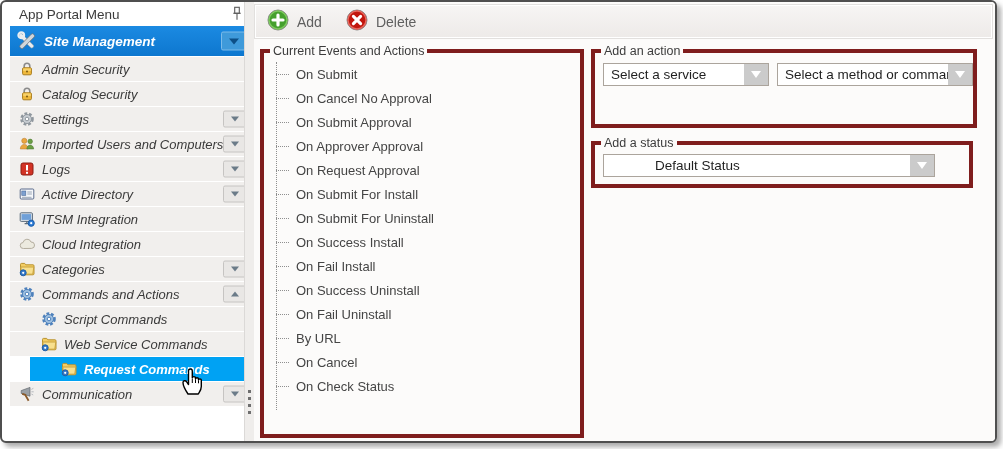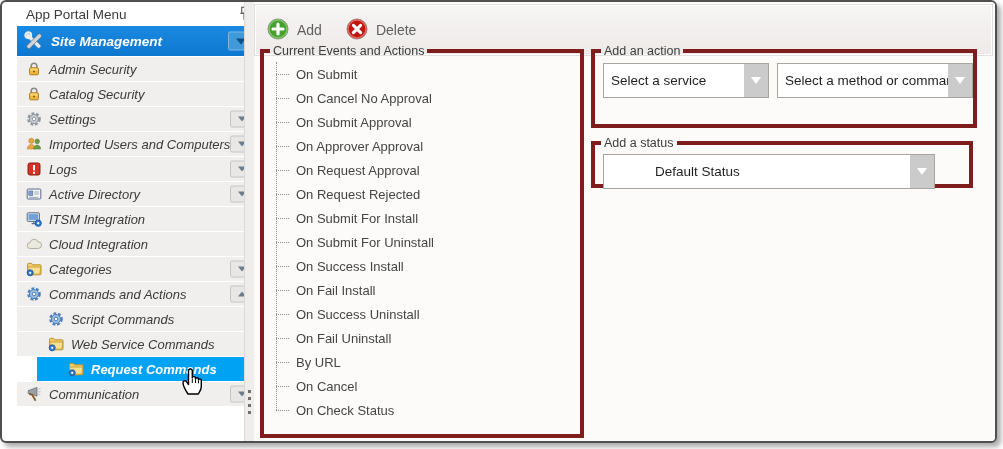--- a/index.html
+++ b/index.html
@@ -4,21 +4,21 @@
 <style>
   html,body{margin:0;padding:0;}
   body{width:1003px;height:449px;position:relative;background:#ffffff;
        font-family:"Liberation Sans", sans-serif;overflow:hidden;}
 
   .window{position:absolute;left:0;top:0;width:993px;height:439px;
           border:2px solid #4f4f4f;border-radius:6px;background:#ffffff;
           box-shadow:4px 4px 5px rgba(90,90,90,.5);overflow:hidden;}
 
   
-  .sidebar{position:absolute;left:15px;top:0;width:242px;height:100%;background:#ffffff;}
+  .sidebar{position:absolute;left:8px;top:0;width:242px;height:100%;background:#ffffff;}
   .sidebar-title{height:24px;display:flex;align-items:center;padding:0 8px 0 9px;
                  color:#3c3c3c;font-size:13.5px;}
   .pin{margin-left:auto;width:14px;height:16px;}
   .menu{display:block;font-style:italic;}
   .row{position:relative;height:24px;margin-bottom:1px;background:#f1efed;
        display:flex;align-items:center;color:#3a3a3a;font-size:13px;cursor:default;}
   .row.header{height:30px;background:linear-gradient(var(--header-blue-light,#1b8ae2),var(--header-blue,#0d77cf));
               color:#fff;font-weight:bold;font-size:13.5px;}
   .row.selected{background:var(--selected-blue,#00a2f3);color:#fff;font-weight:bold;margin-left:20px;}
   .icon16{width:16px;height:16px;margin:0 7px 0 9px;flex:0 0 16px;}
@@ -34,40 +34,40 @@
   .tri.up{border-bottom:5px solid #6b7b88;}
   .row.header .tri.down{border-top-color:#0d4f86;border-left-width:5px;border-right-width:5px;border-top-width:6px;}
 
   .splitter{position:absolute;left:242px;top:0;width:10px;height:100%;
             background:#efedeb;border-left:1px solid #dbd9d7;}
   .grip{position:absolute;left:3px;top:388px;}
   .grip i{display:block;width:3px;height:3px;background:#6f6f6f;margin-bottom:4px;}
 
   
   .main{position:absolute;left:252px;top:0;right:0;bottom:0;background:#fcfbfa;}
-  .toolbar{position:absolute;left:0;top:2px;right:2px;height:52px;
+  .toolbar{position:absolute;left:0;top:2px;right:2px;height:35px;
            background:linear-gradient(#f7f5f4,#edeae8);border:1px solid #e2e0de;
            box-shadow:inset 0 0 0 1px #ffffff;display:flex;align-items:center;
            gap:24px;padding-left:12px;box-sizing:border-box;}
   .tool-btn{display:flex;align-items:center;gap:8px;font-size:14px;color:#5f5f5f;cursor:pointer;}
 
   fieldset.fs{position:absolute;border:4px solid #7f1d1d;padding:0;margin:0;background:transparent;}
   fieldset.fs legend{font-size:12.5px;color:#3c3c3c;padding:0 3px;margin-left:6px;}
   .fs-events{left:6px;top:42px;width:316px;height:386px;}
   .fs-action{left:337px;top:42px;width:374px;height:76px;}
   .fs-status{left:337px;top:134px;width:374px;height:44px;}
 
   .tree{position:relative;margin:4px 0 0 8px;}
   .vline{position:absolute;left:4px;top:0;height:348px;border-left:1px dotted #8f8f8f;}
   .titem{height:24px;display:flex;align-items:center;}
   .conn{width:13px;margin-left:4px;height:0;border-top:1px dotted #8f8f8f;}
   .tlabel{margin-left:7px;font-size:13px;color:#454545;white-space:nowrap;}
 
   .combo-row{display:flex;gap:8px;margin:5px 0 0 8px;}
-  .combo{height:35px;border:1px solid #aba49c;background:#fff;display:flex;
+  .combo{height:23px;border:1px solid #aba49c;background:#fff;display:flex;
          align-items:stretch;box-sizing:border-box;cursor:pointer;}
   .combo-text{flex:1;display:flex;align-items:center;padding-left:7px;
               font-size:13.5px;color:#1f1f1f;white-space:nowrap;overflow:hidden;}
   .combo-btn{width:24px;background:#cbcbcb;display:flex;align-items:center;justify-content:center;}
   .combo-btn .tri{border-left:5px solid transparent;border-right:5px solid transparent;
                   border-top:7px solid #ffffff;}
   .combo.w1{width:166px;} .combo.w2{width:196px;} .combo.w3{width:332px;margin:4px 0 0 8px;padding-left:44px;}
 
   .cursor-overlay{position:absolute;left:180px;top:366px;z-index:10;pointer-events:none;}
 </style>
@@ -303,24 +303,20 @@
           <div class="titem">
     <span class="conn"></span>
     <span class="tlabel">On Approver Approval</span>
   </div>
           <div class="titem">
     <span class="conn"></span>
     <span class="tlabel">On Request Approval</span>
   </div>
           <div class="titem">
     <span class="conn"></span>
-    <span class="tlabel">On Request Rejected</span>
-  </div>
-          <div class="titem">
-    <span class="conn"></span>
     <span class="tlabel">On Submit For Install</span>
   </div>
           <div class="titem">
     <span class="conn"></span>
     <span class="tlabel">On Submit For Uninstall</span>
   </div>
           <div class="titem">
     <span class="conn"></span>
     <span class="tlabel">On Success Install</span>
   </div>

